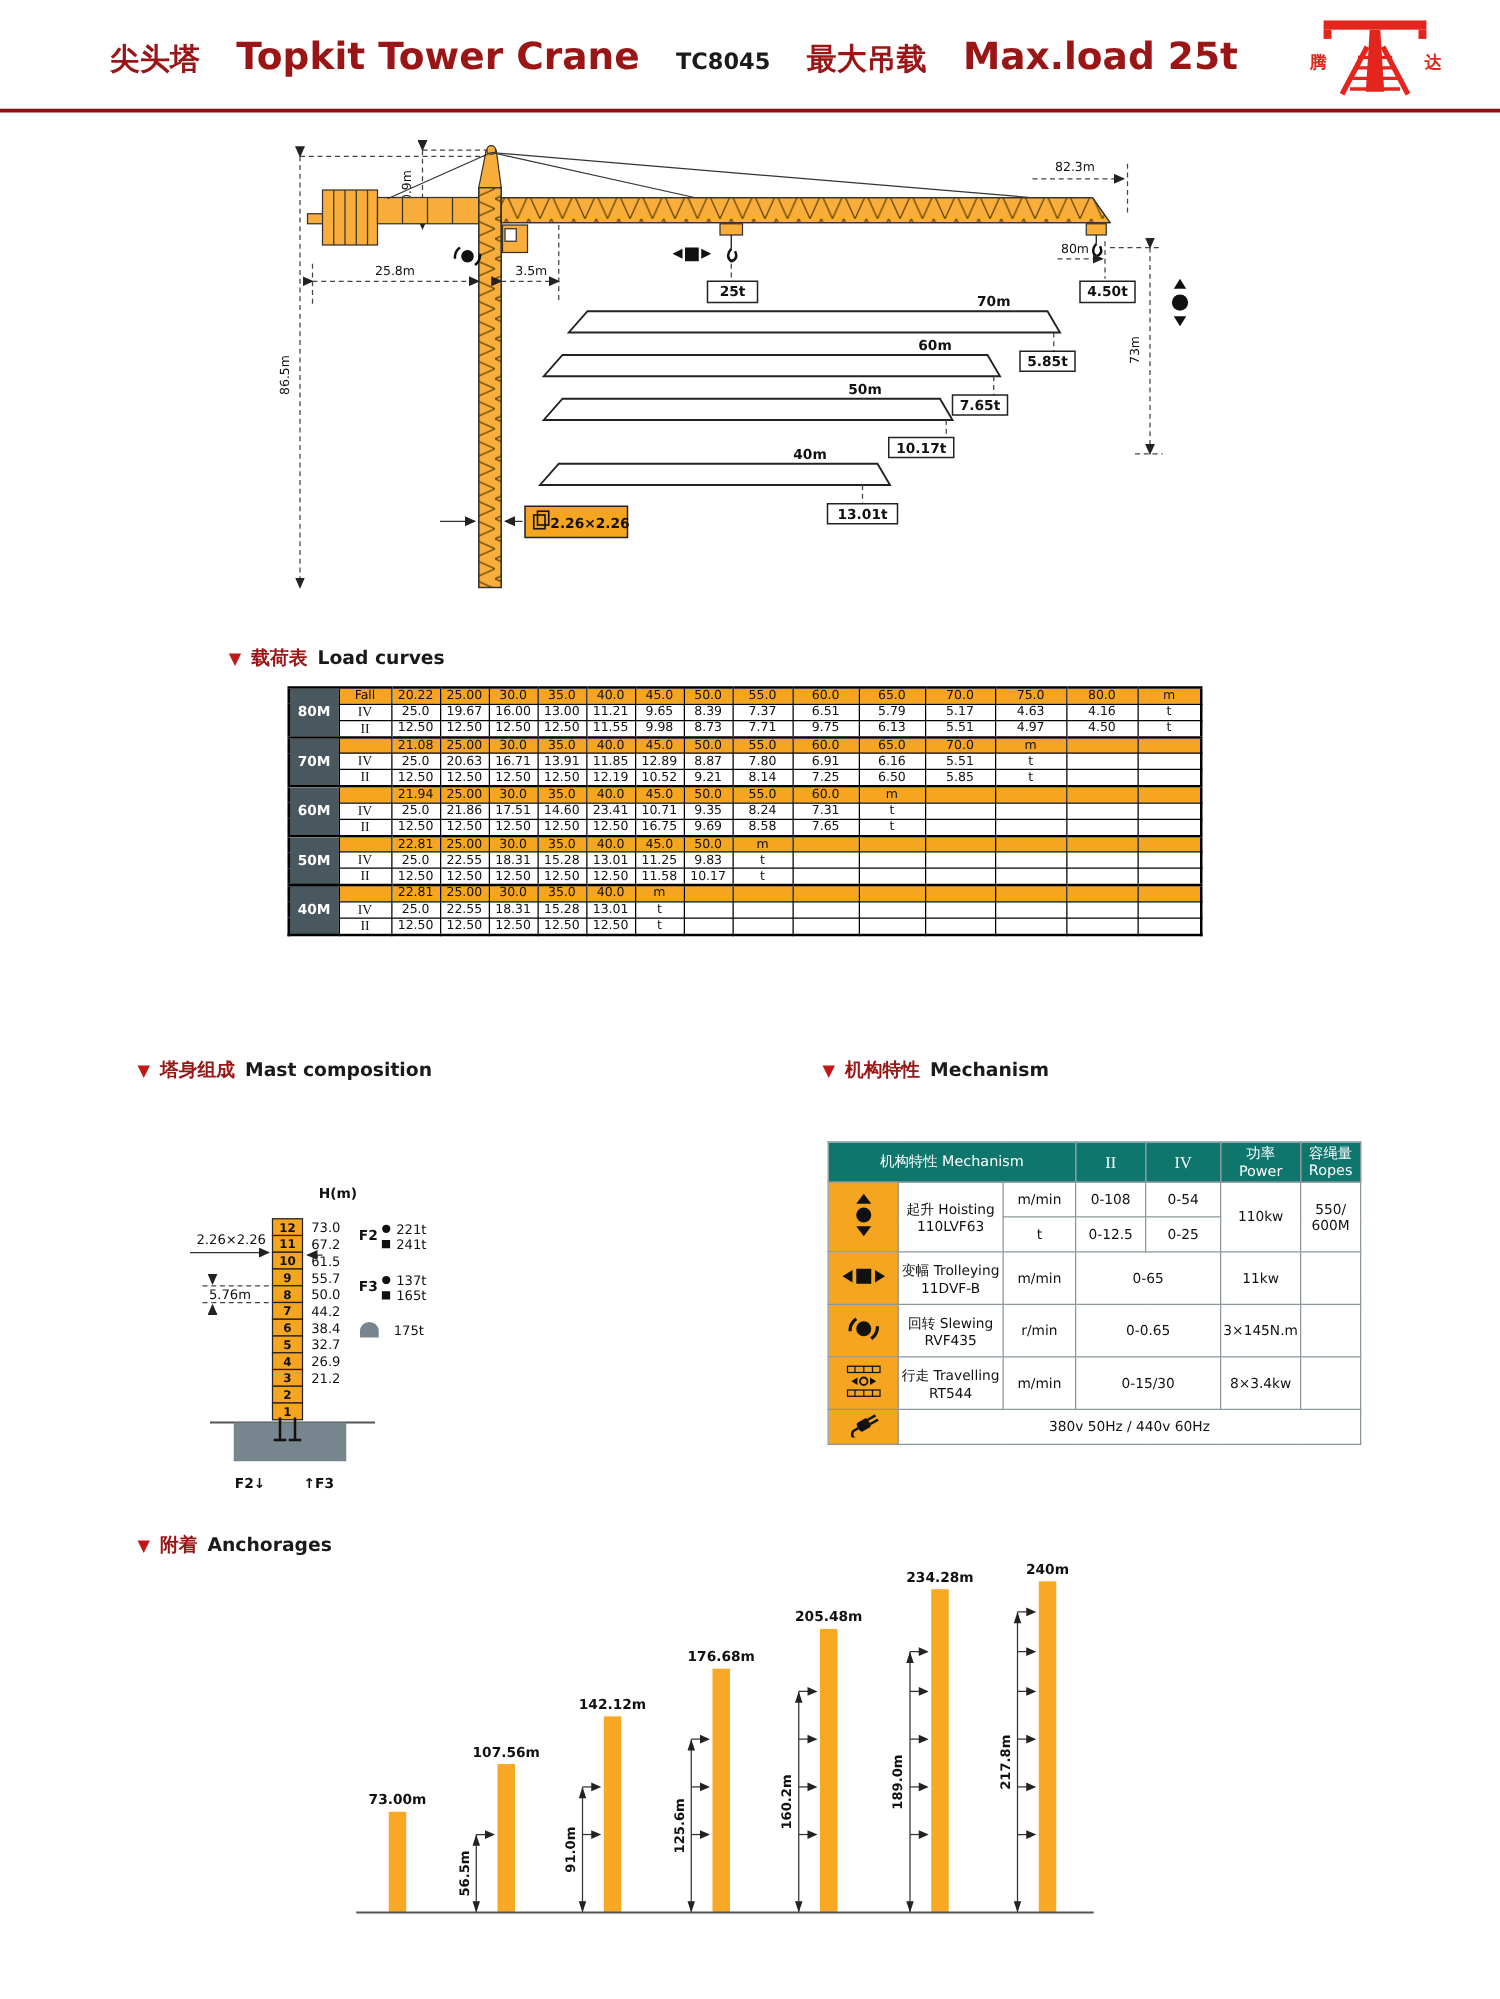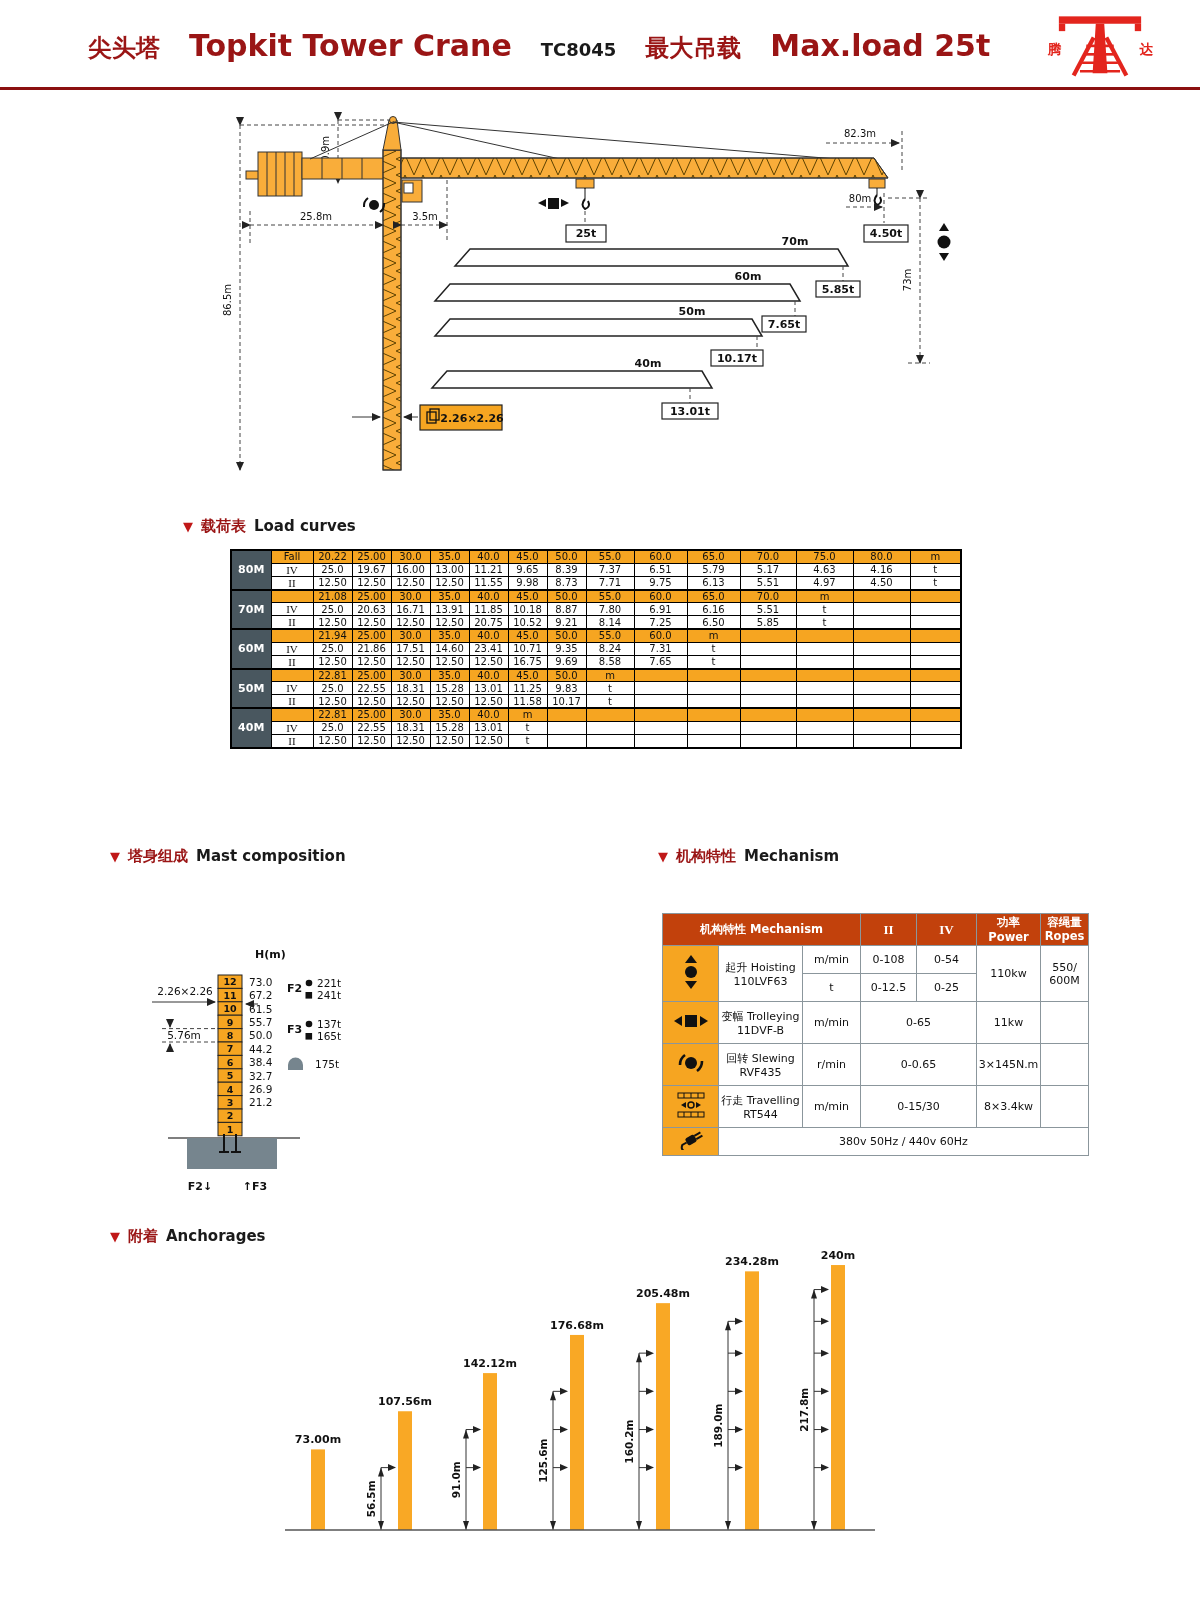--- a/index.html
+++ b/index.html
@@ -48,21 +48,21 @@
   .mnum  { font-size:9.5px; font-weight:bold; text-anchor:middle; }
   .mht   { font-size:10.5px; }
   .leg   { font-size:10.5px; }
   .legb  { font-size:11px; font-weight:bold; }
   .gry   { fill:#76858E; }
 
   
   #mech-wrap { position:absolute; left:662px; top:913px; }
   #mech-table { border-collapse:collapse; table-layout:fixed; width:426px; }
   #mech-table th, #mech-table td { border:1px solid #8b969c; font-size:11px; text-align:center; padding:1px; color:#111; }
-  #mech-table th { background:#c2410c; color:#fff; font-weight:bold; height:24px; font-size:11.5px; }
+  #mech-table th { background:#0f766e; color:#fff; font-weight:normal; height:24px; font-size:11.5px; }
   #mech-table .rom { font-family:"Liberation Serif", serif; font-size:13px; }
   #mech-table td.ico { background:#F6A521; }
   #mech-table .sub { height:28px; }
   #mech-table .big { height:42px; }
   #mech-table .last { height:28px; }
   .ropes-h { font-size:10.5px; line-height:1.15; }
 
   
   .abar  { fill:#F9A825; }
   .albl  { font-size:11px; font-weight:bold; text-anchor:middle; }
@@ -366,37 +366,37 @@
             <td class="or"></td>
             <td class="or"></td>
           </tr>
           <tr>
             <td class="lab">IV</td>
             <td>25.0</td>
             <td>20.63</td>
             <td>16.71</td>
             <td>13.91</td>
             <td>11.85</td>
-            <td>10.18</td>
+            <td>12.89</td>
             <td>8.87</td>
             <td>7.80</td>
             <td>6.91</td>
             <td>6.16</td>
             <td>5.51</td>
             <td>t</td>
             <td></td>
             <td></td>
           </tr>
           <tr>
             <td class="lab">II</td>
             <td>12.50</td>
             <td>12.50</td>
             <td>12.50</td>
             <td>12.50</td>
-            <td>20.75</td>
+            <td>12.19</td>
             <td>10.52</td>
             <td>9.21</td>
             <td>8.14</td>
             <td>7.25</td>
             <td>6.50</td>
             <td>5.85</td>
             <td>t</td>
             <td></td>
             <td></td>
           </tr>

